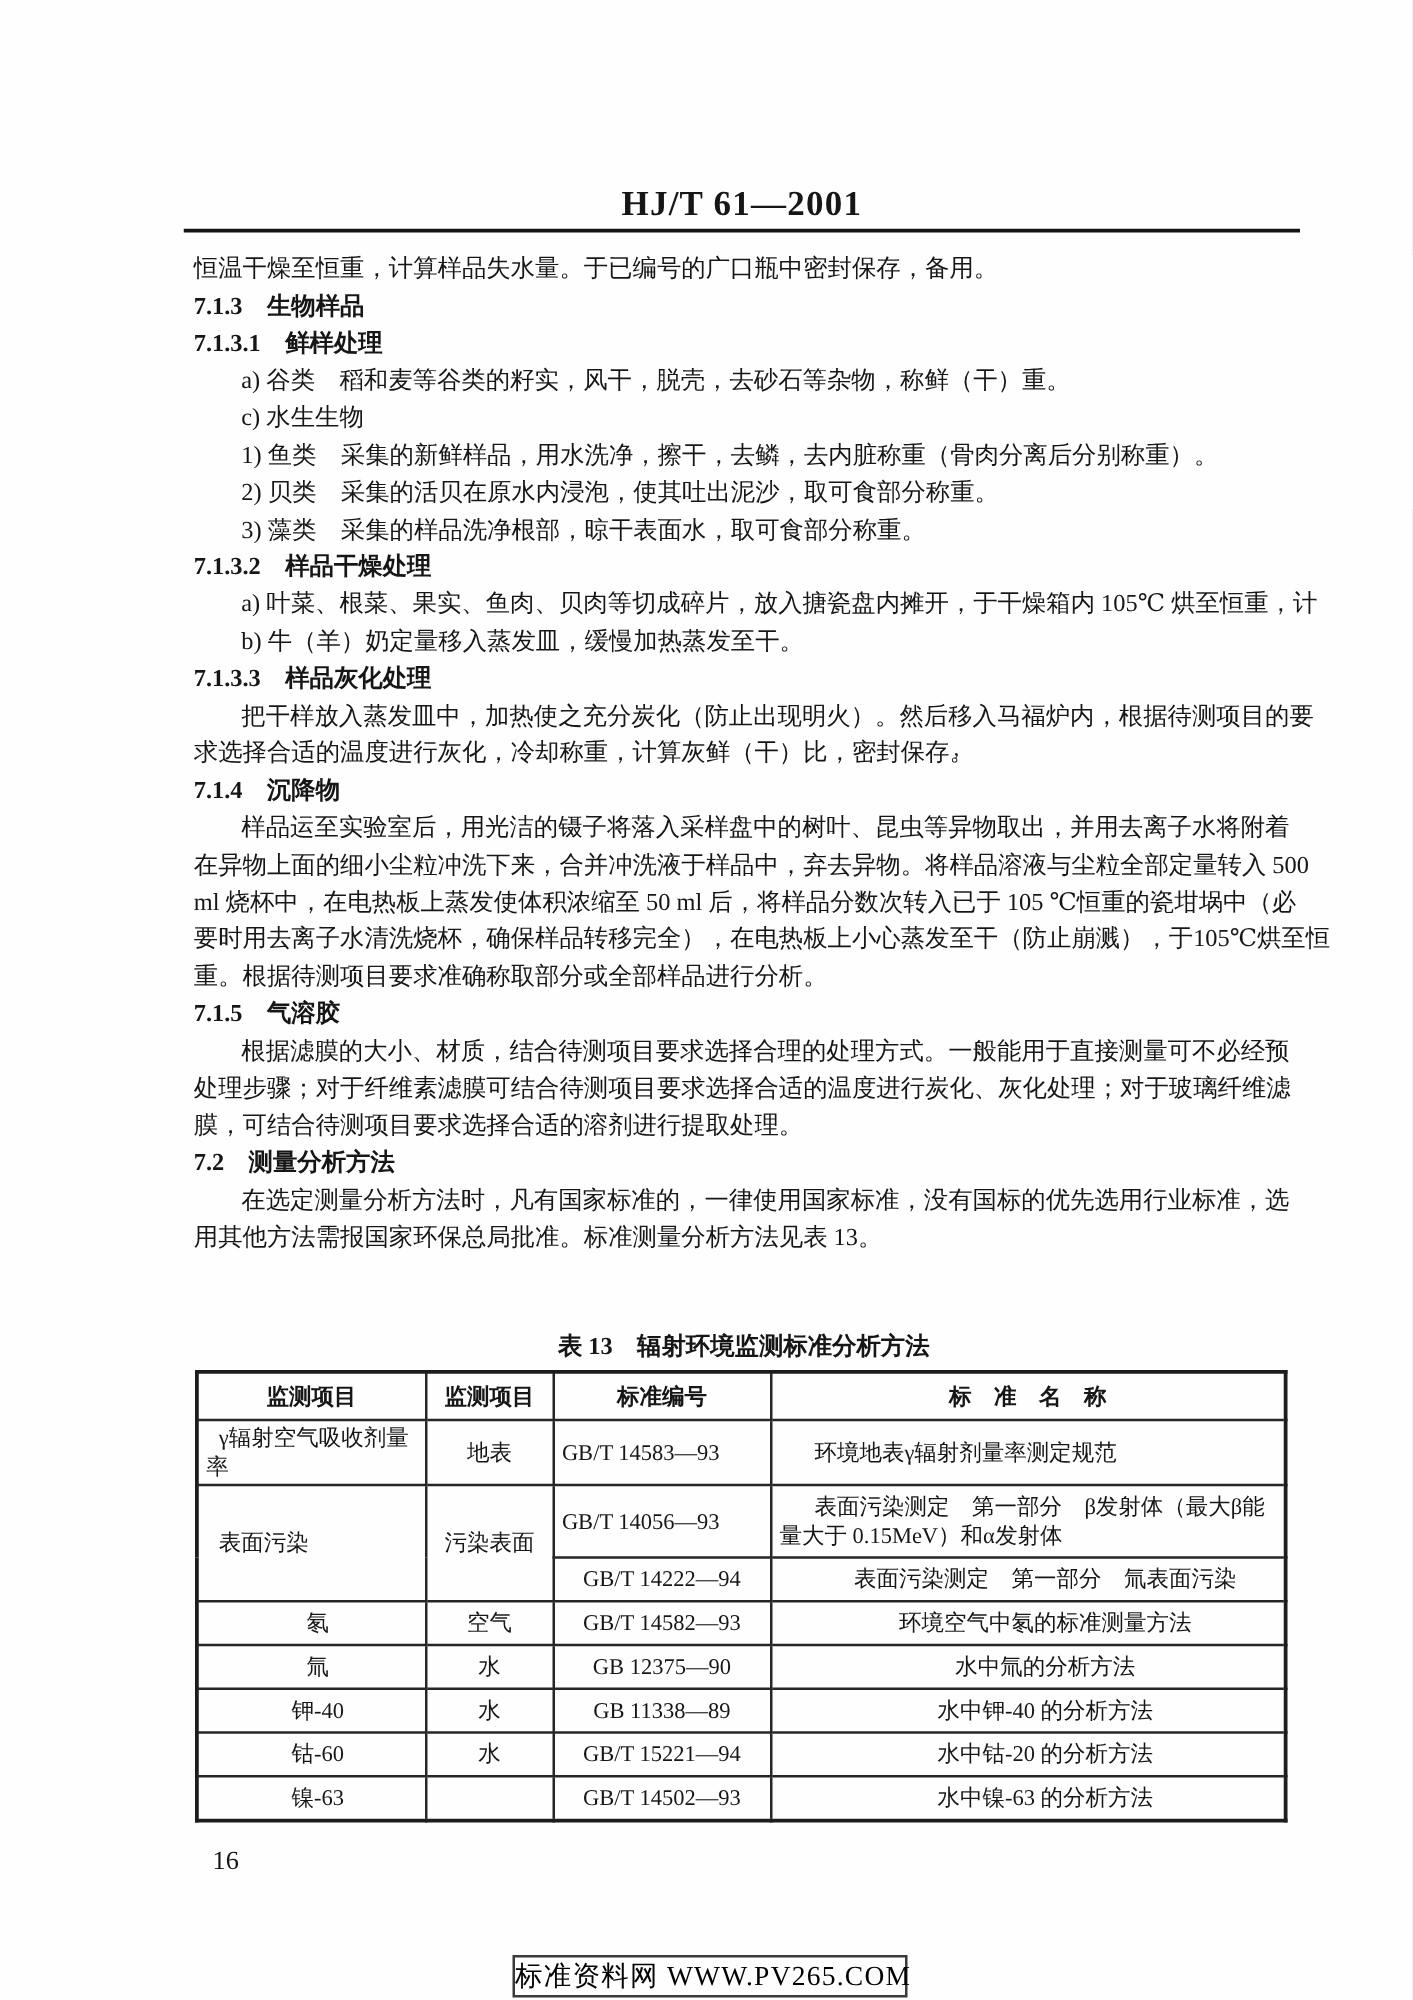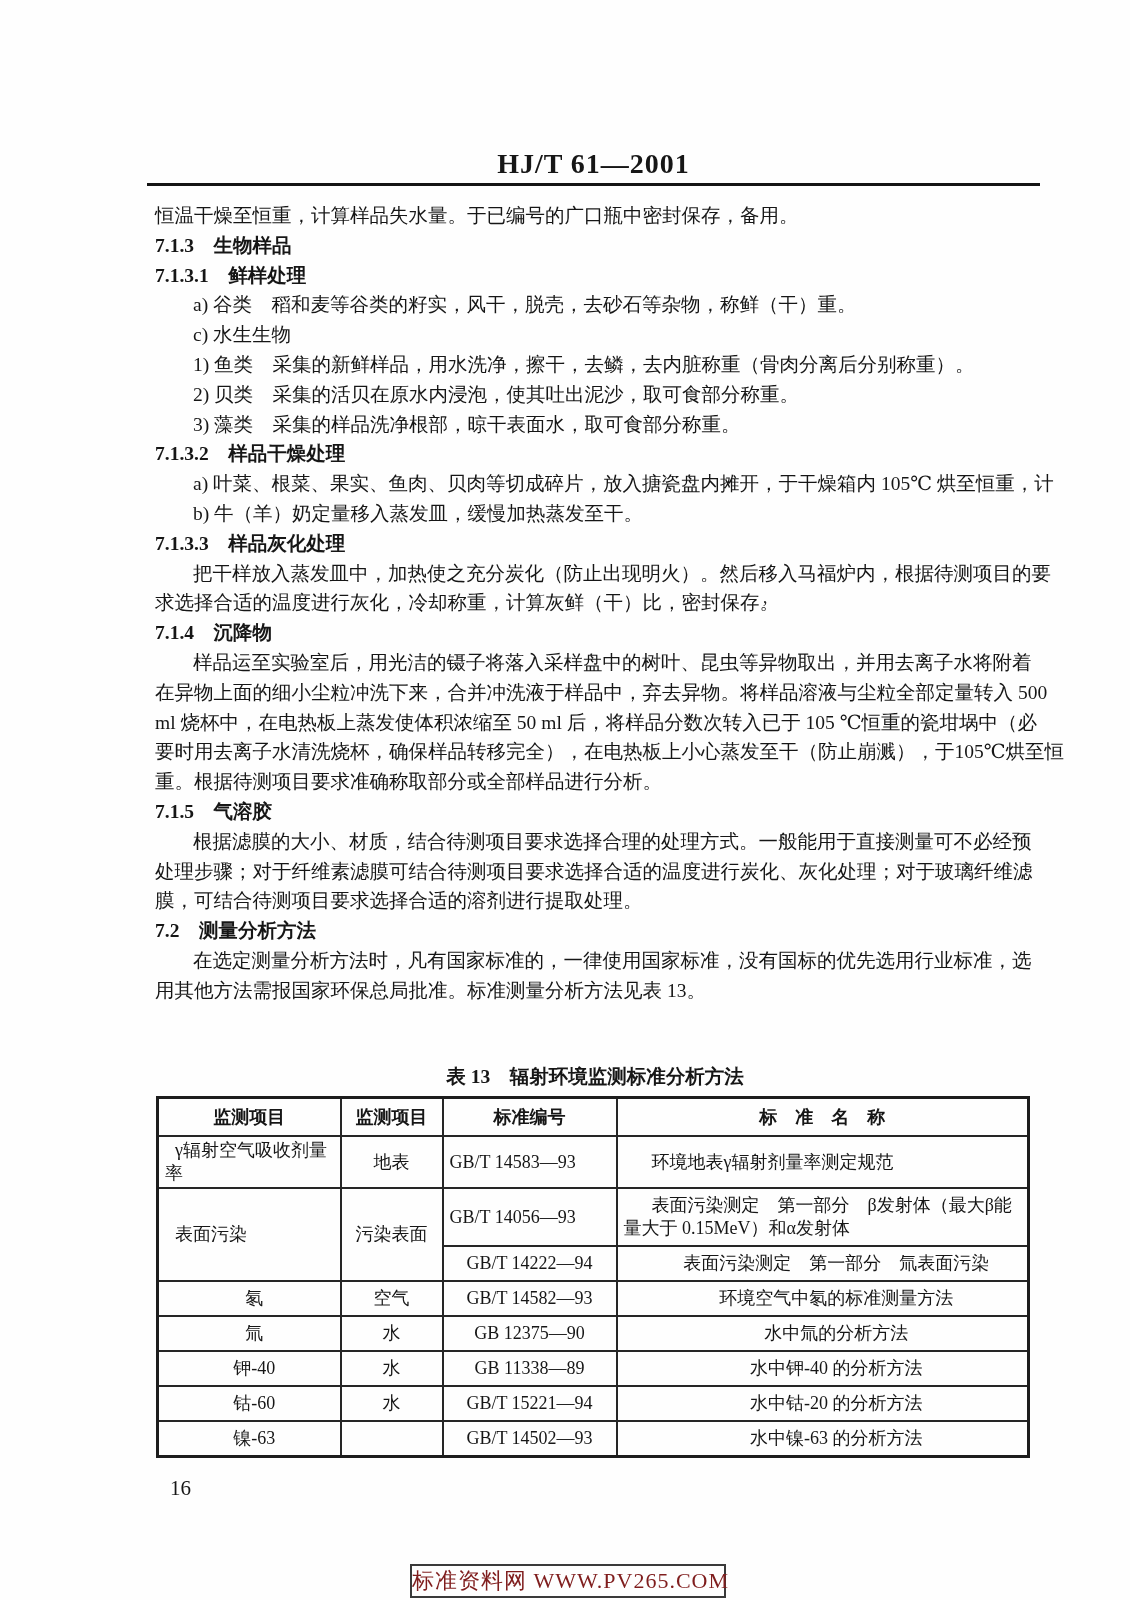--- a/index.html
+++ b/index.html
@@ -66,21 +66,21 @@
   tr.r-med td{height:52px;}
   tr.r-std td{height:29px;text-align:center;}
   
   .page-num{
     position:absolute;top:1476px;left:170px;
     font-size:21px;
   }
   .watermark{
     position:absolute;top:1564px;left:410px;width:312px;height:30px;
     border:2px solid #3a3a3a;
-    color:#7f1d1d;
+    color:#000000;
     font-size:22px;line-height:30px;text-align:center;
     letter-spacing:1px;
     white-space:nowrap;
   }
 </style>
 </head>
 <body>
 
 <div class="page">
 

